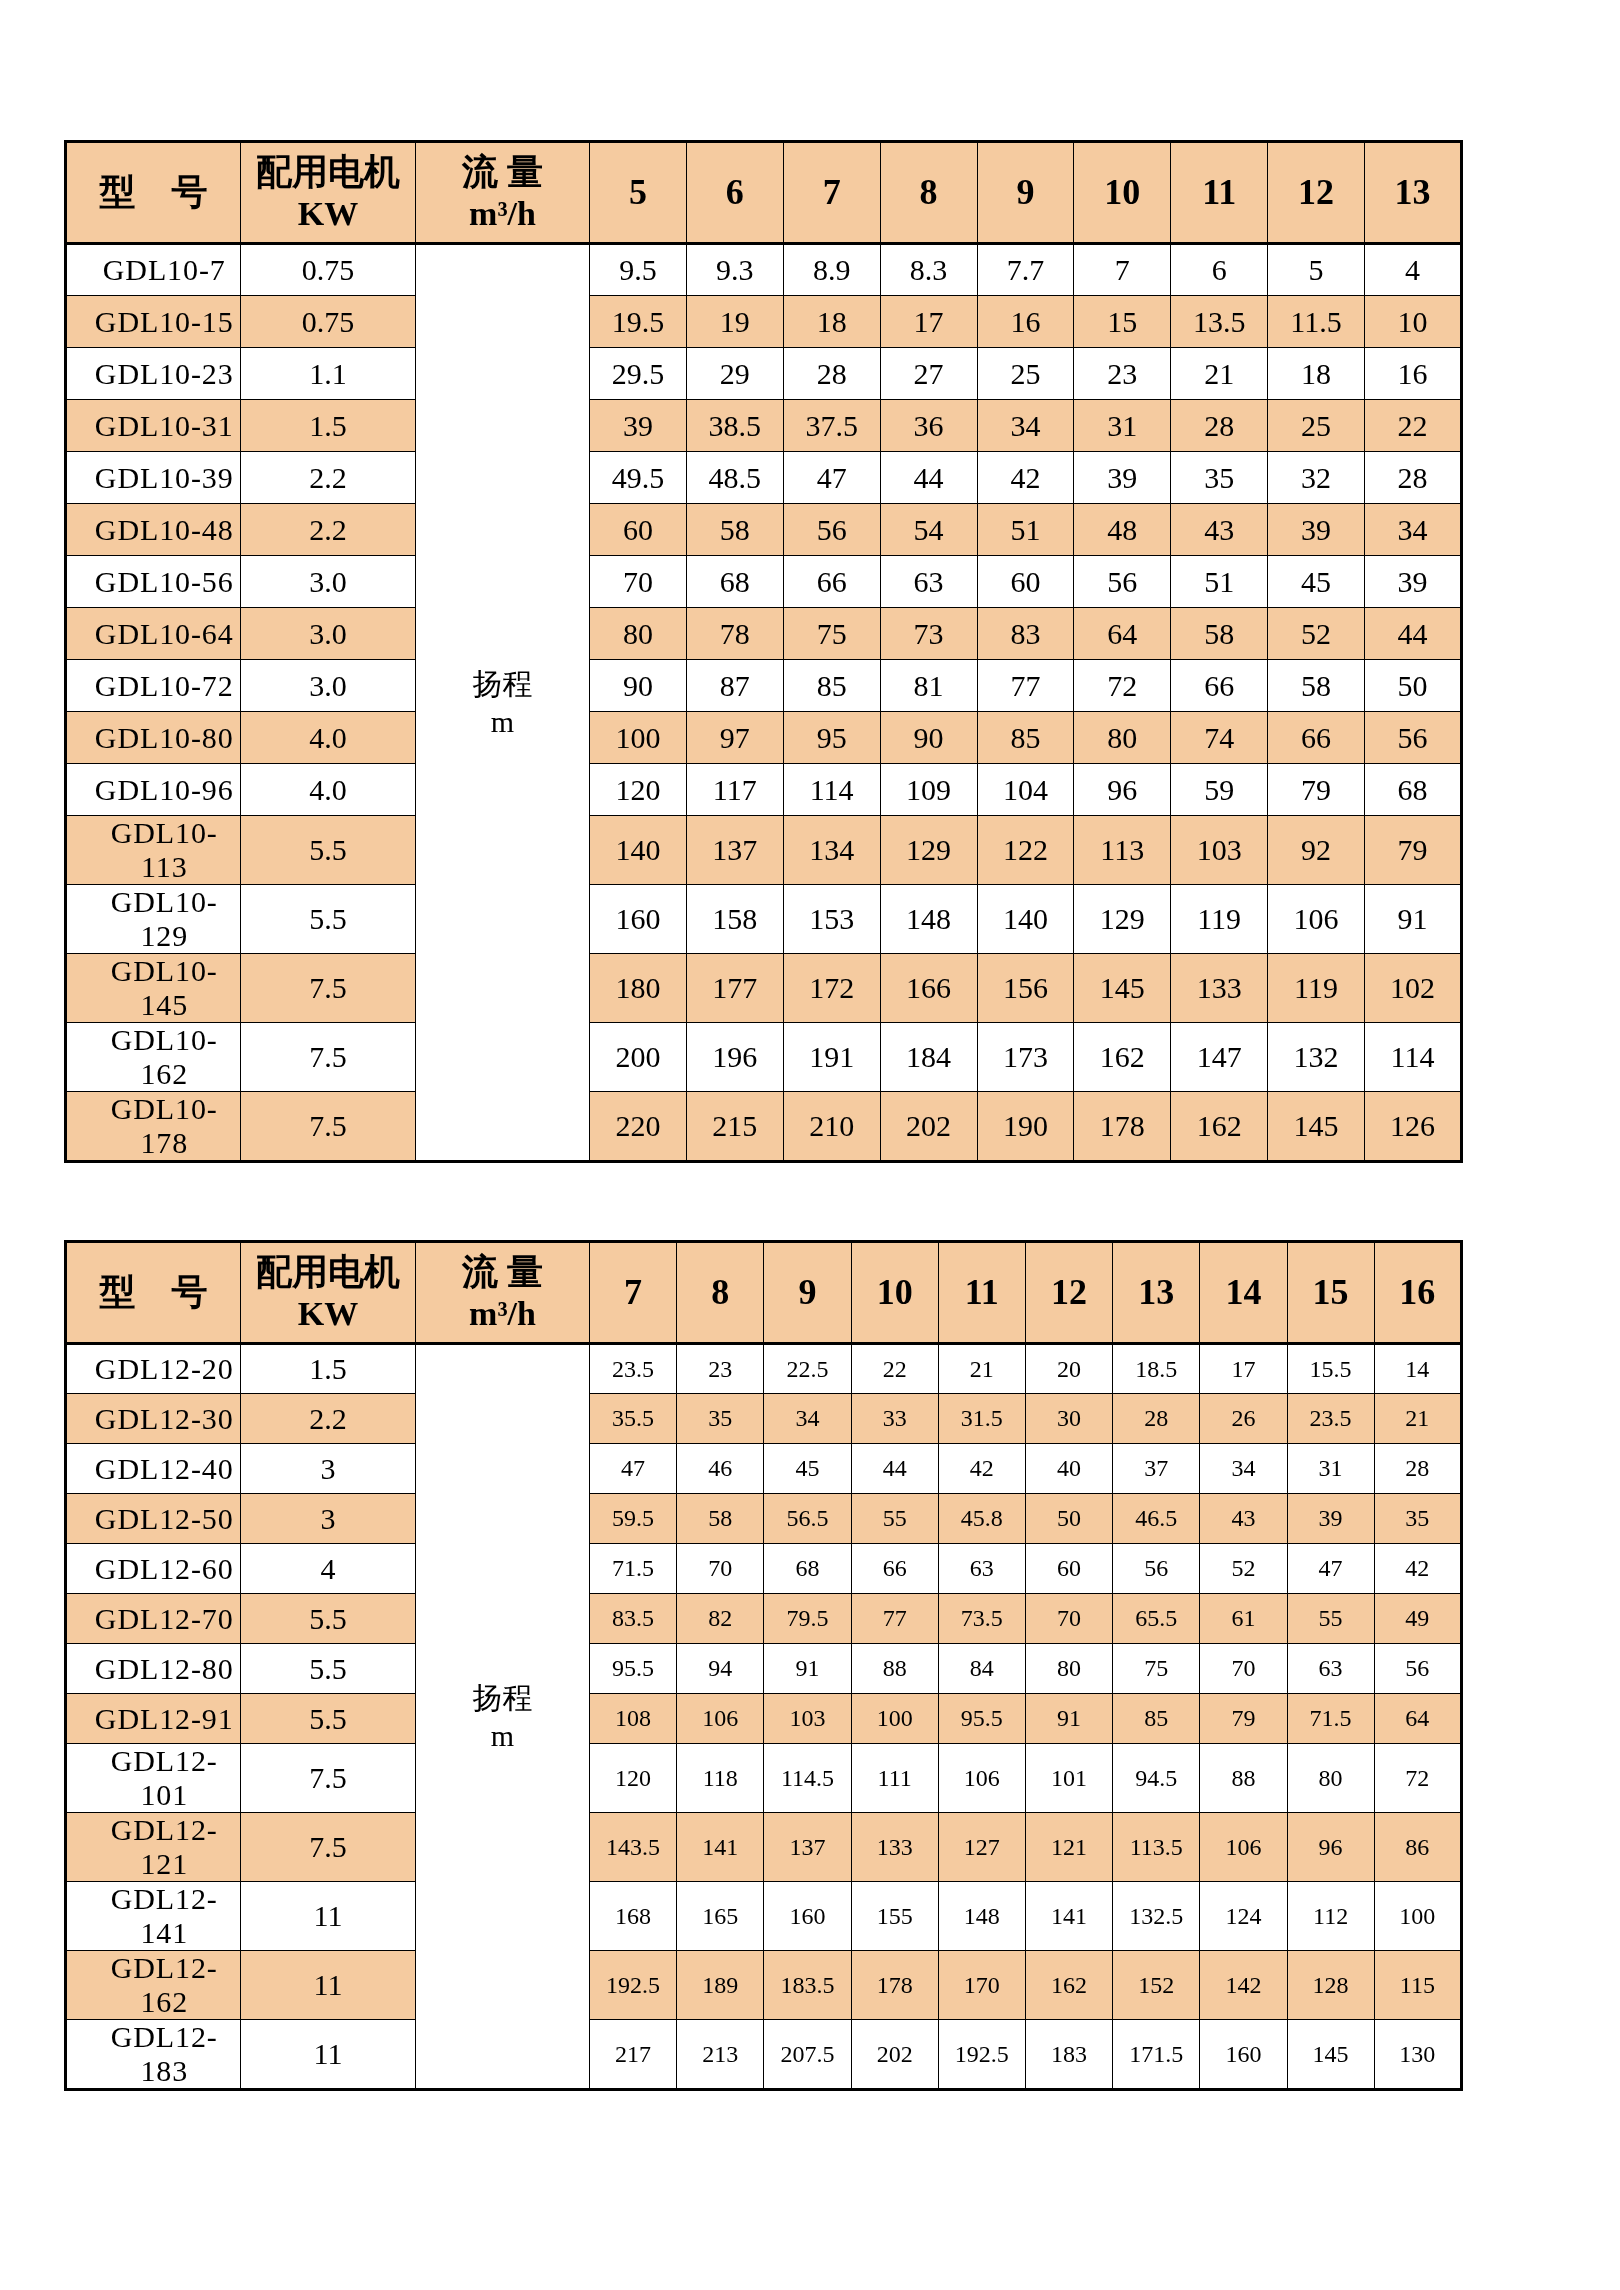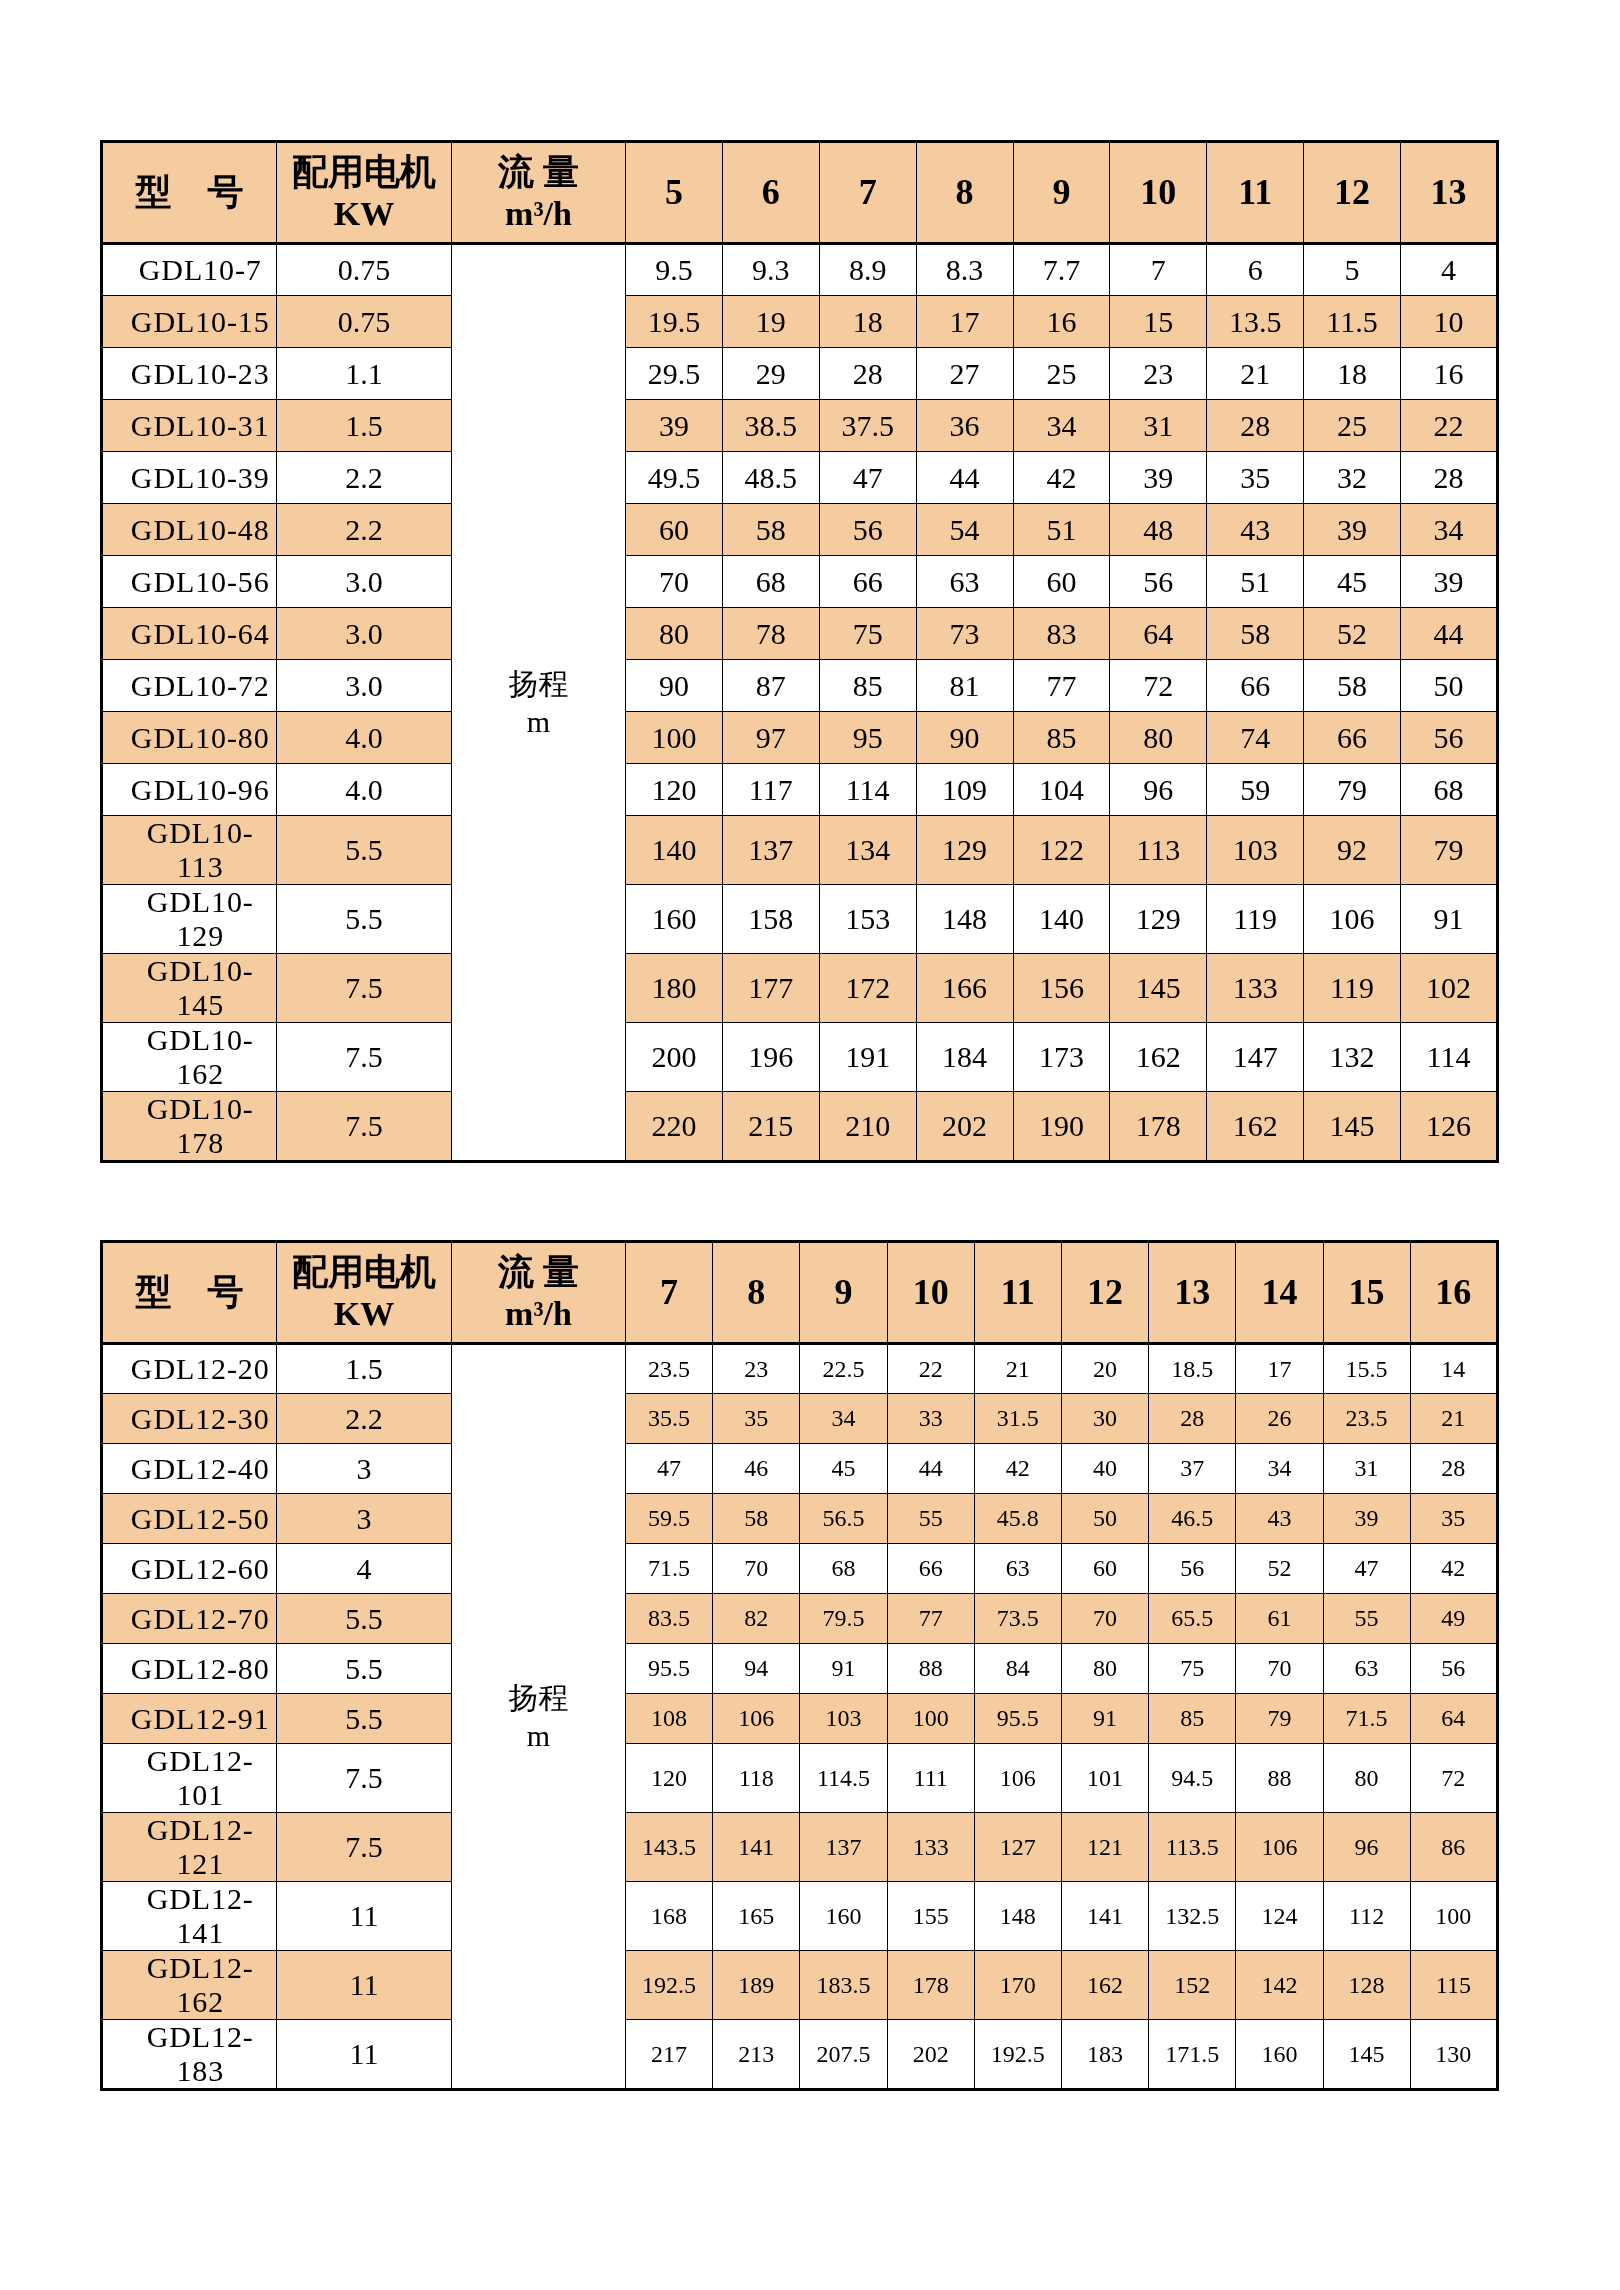--- a/index.html
+++ b/index.html
@@ -15,21 +15,21 @@
   .page {
     position: relative;
     width: 1620px;
     height: 2291px;
     background: #ffffff;
   }
   .pump-table {
     border-collapse: collapse;
     table-layout: fixed;
     width: 1399px;
-    margin-left: 100px;
+    margin-left: 64px;
     border: 3.6px solid #000000;
     padding-left: 23px;
   }
   #table-gdl10 { margin-top: 140px; }
   #table-gdl12 { margin-top: 77px; }
 
   .pump-table th, .pump-table td {
     border: 1.3px solid #000000;
     padding: 0;
     text-align: center;

